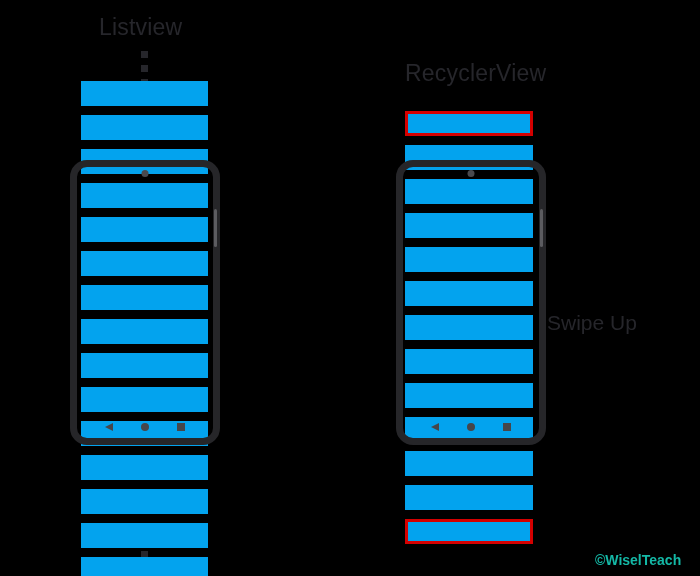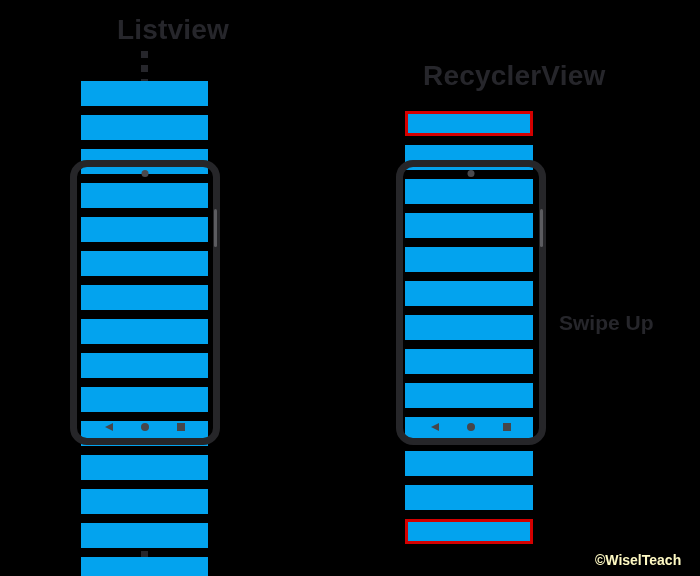--- a/index.html
+++ b/index.html
@@ -17,44 +17,43 @@
     position: relative;
     width: 700px;
     height: 576px;
     background: #000000;
   }
 
   
   .section-title {
     position: absolute;
     color: #26262b;
-    font-size: 28px;
-    font-weight: 700;
+    font-size: 23px;
+    font-weight: 400;
     letter-spacing: 0.2px;
     white-space: nowrap;
-    margin-left: 18px;
   }
   #title-listview      { left: 99px;  top: 14px; }
   #title-recyclerview  { left: 405px; top: 60px; text-align: center; }
 
   .side-note {
     position: absolute;
-    left: 559px;
+    left: 547px;
     top: 311px;
     color: #26262b;
     font-size: 21px;
-    font-weight: 700;
+    font-weight: 400;
     white-space: nowrap;
   }
 
   .watermark {
     position: absolute;
     left: 595px;
     top: 552px;
-    color: #fef9c3;
+    color: #14b8a6;
     font-size: 14px;
     font-weight: 700;
     white-space: nowrap;
   }
 
   
   .dots {
     position: absolute;
     width: 7px;
   }

